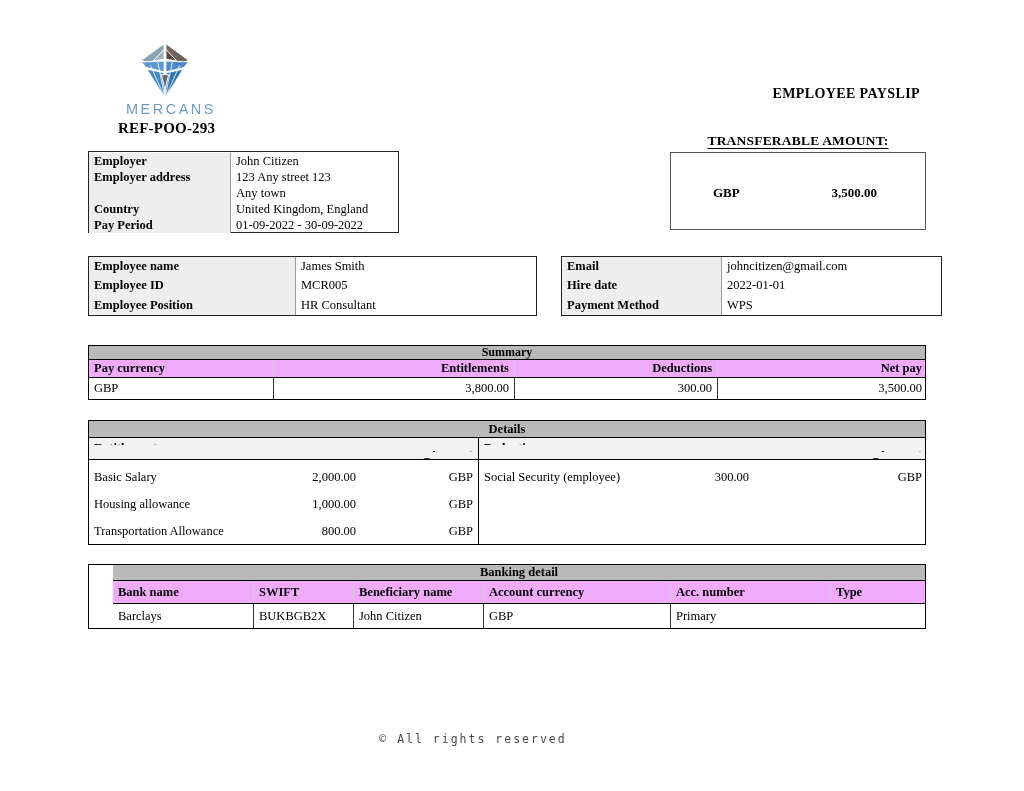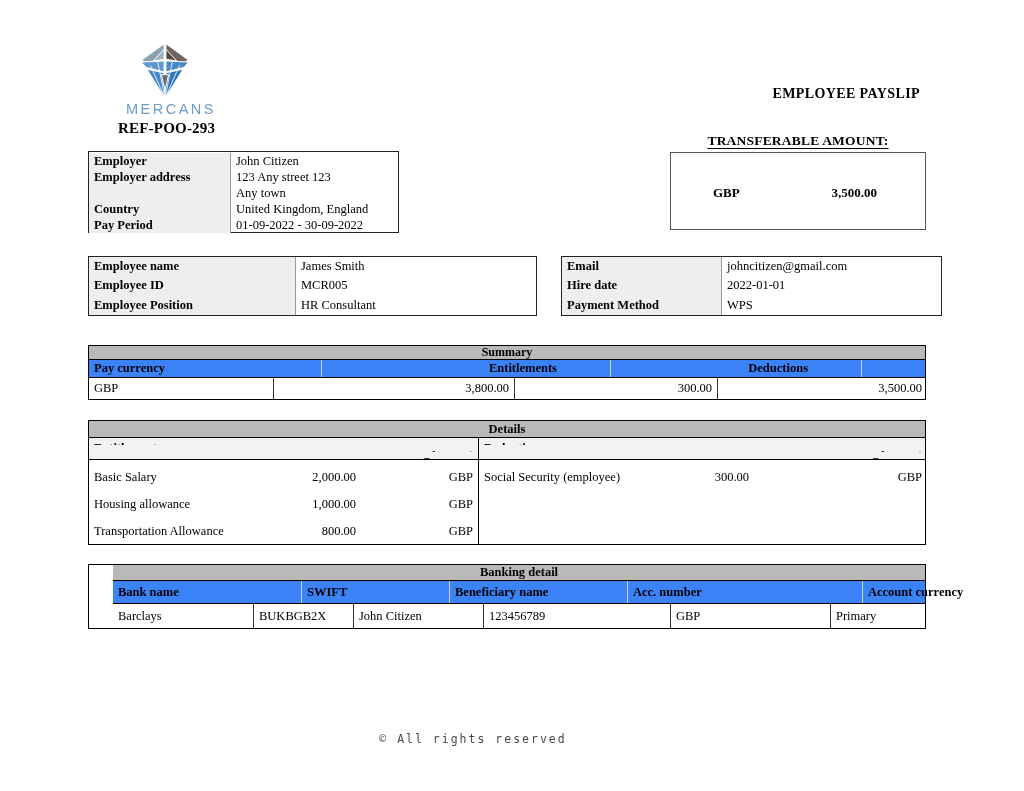--- a/index.html
+++ b/index.html
@@ -53,21 +53,21 @@
   .emp-right{left:545px;top:256px;width:381px;height:60px;margin-left:16px;}
   .emp-right .info-grid{grid-template-columns:160px 1fr;grid-auto-rows:19.3px;}
   .emp-left .lbl,.emp-left .val,.emp-right .lbl,.emp-right .val{line-height:19.3px;}
 
   
   .tbl{box-sizing:border-box;border:1px solid #000;background:#fff;font-size:12.5px;}
   .tbl-title{
     background:#b9b9b9;border-bottom:1px solid #000;
     text-align:center;font-weight:bold;
   }
-  .tbl-head{background:#3b82f6;border-bottom:1px solid #000;font-weight:bold;gap:48px;}
+  .tbl-head{background:#f0abfc;border-bottom:1px solid #000;font-weight:bold;}
   .row{display:grid;}
   .cell{padding:0 5px;white-space:nowrap;overflow:hidden;box-sizing:border-box;}
   .r{text-align:right;}
 
   .summary-tbl{left:88px;top:345px;width:838px;}
   .summary-tbl .tbl-title{height:13px;line-height:13px;font-size:12px;}
   .summary-tbl .row{grid-template-columns:184px 241px 203px 210px;}
   .summary-tbl .tbl-head .cell{line-height:17px;height:17px;}
   .summary-tbl .tbl-head .cell + .cell{border-left:1px solid #d0d0d0;}
   .summary-tbl .tbl-data .cell{line-height:21px;height:21px;}
@@ -229,29 +229,28 @@
       </div>
     </div>
   </div>
 
   <div class="abs tbl banking-tbl">
     <div class="tbl-title">Banking detail</div>
     <div class="tbl-head row">
       <div class="cell">Bank name</div>
       <div class="cell">SWIFT</div>
       <div class="cell">Beneficiary name</div>
+      <div class="cell">Account currency</div>
       <div class="cell">Acc. number</div>
-      <div class="cell">Account currency</div>
       <div class="cell">Type</div>
     </div>
     <div class="tbl-data row">
       <div class="cell">Barclays</div>
       <div class="cell">BUKBGB2X</div>
       <div class="cell">John Citizen</div>
-      <div class="cell">123456789</div>
       <div class="cell">GBP</div>
       <div class="cell">Primary</div>
     </div>
   </div>
 
   <div class="abs footer">© All rights reserved</div>
 
 </div>
 
 </body></html>

